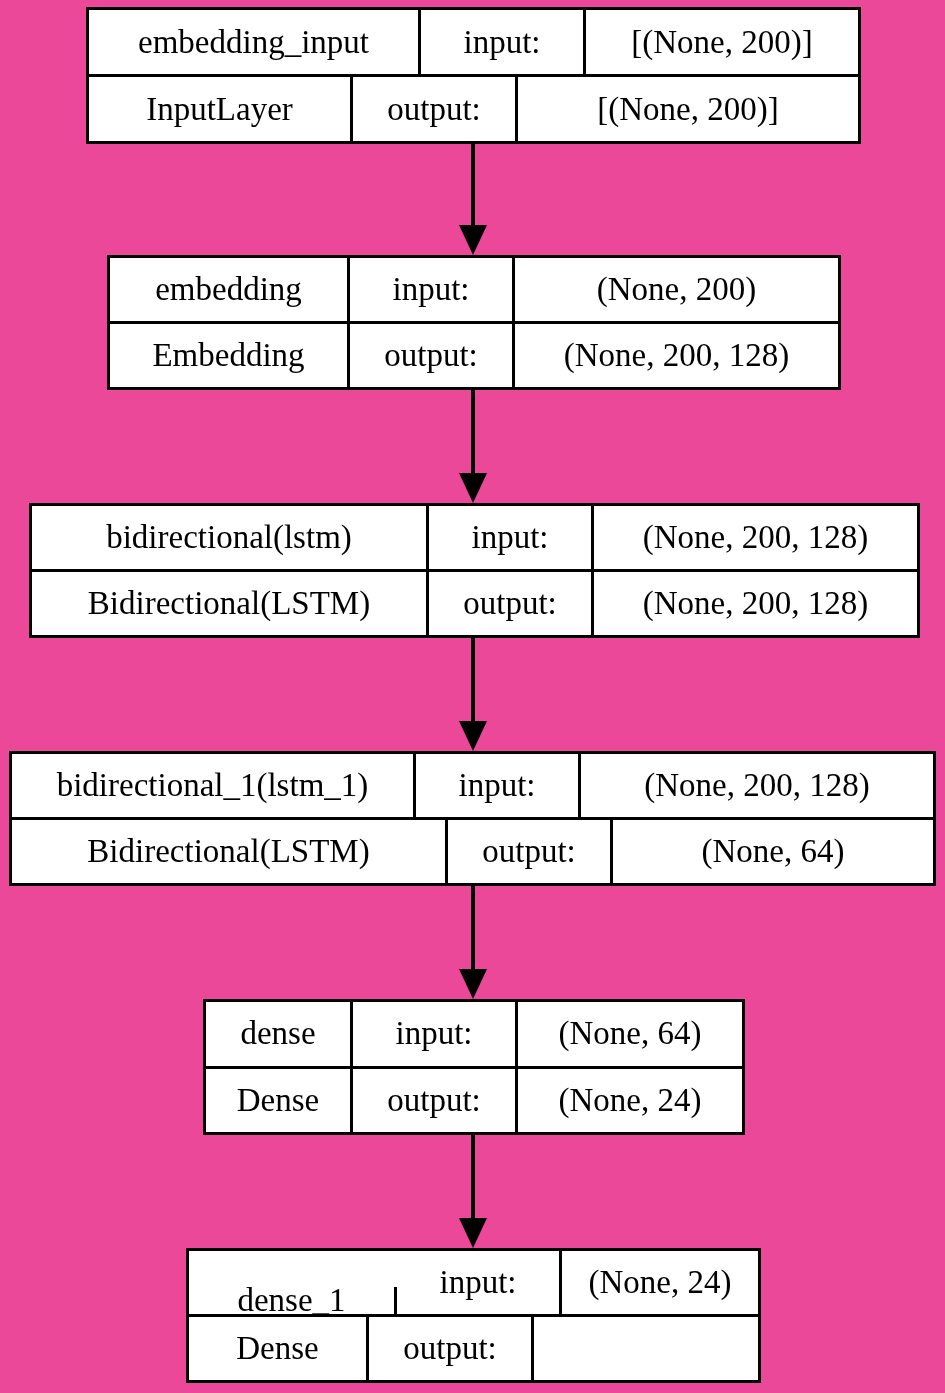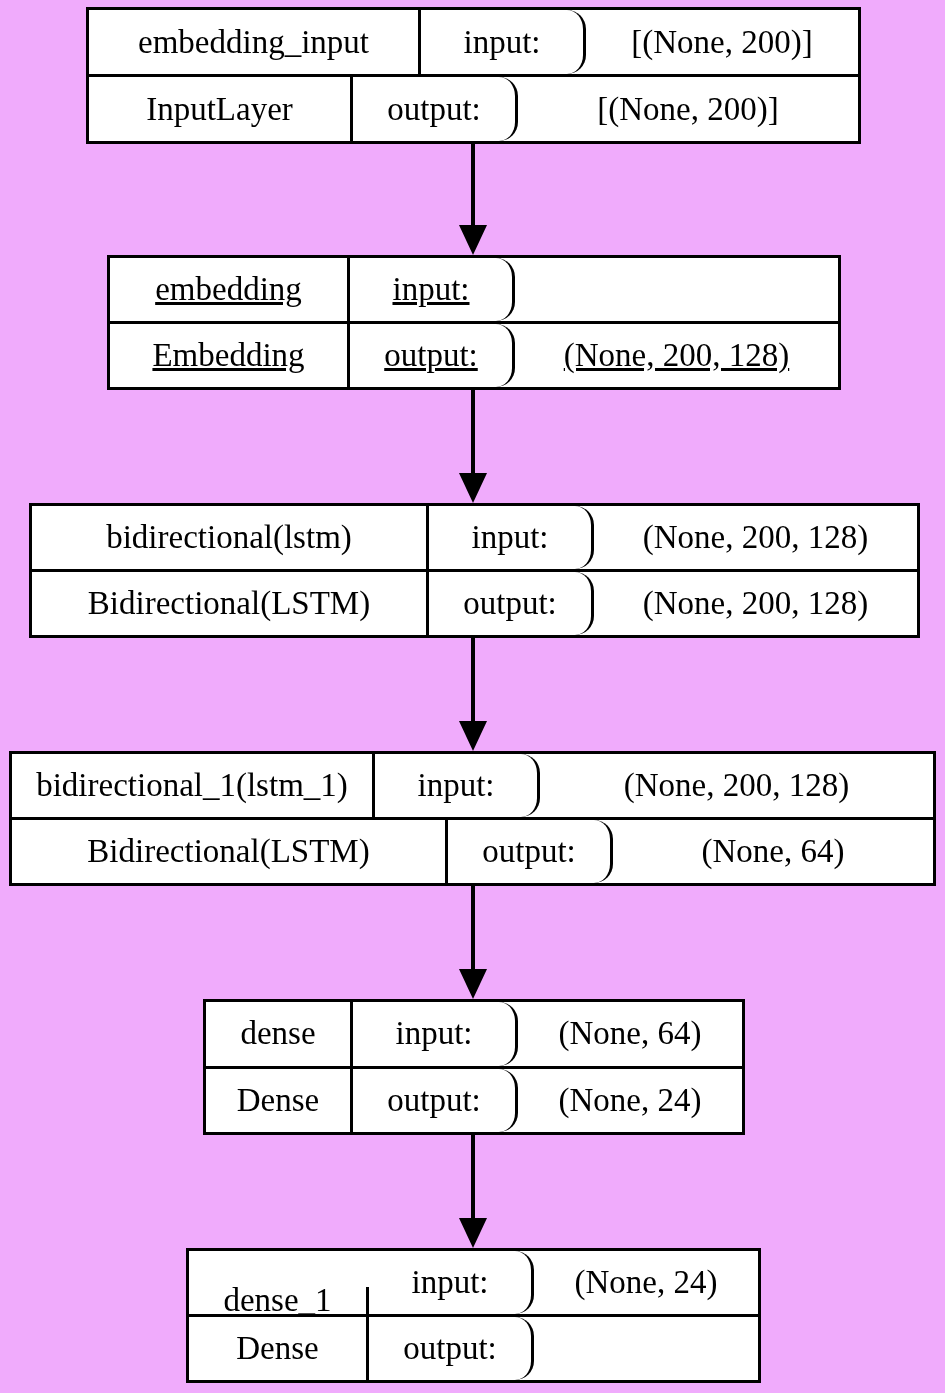--- a/index.html
+++ b/index.html
@@ -5,21 +5,21 @@
 <style>
   html, body {
     margin: 0;
     padding: 0;
     background: #ffffff;
   }
   #canvas {
     position: relative;
     width: 945px;
     height: 1393px;
-    background: #f0abfc;
+    background: #ec4899;
     overflow: hidden;
     font-family: "Liberation Serif", "DejaVu Serif", serif;
   }
 
   
   .node {
     position: absolute;
     box-sizing: border-box;
     border: 3px solid #000000;
     background: #ffffff;
@@ -41,21 +41,21 @@
     justify-content: center;
     box-sizing: border-box;
     color: #000000;
     font-size: 33px;
     line-height: 1;
     white-space: nowrap;
     overflow: hidden;
     padding: 0 6px;
   }
   .cell.c-name  { border-right: 3px solid #000000; }
-  .cell.c-label { border-right: 3px solid #000000; border-radius: 19px; }
+  .cell.c-label { border-right: 3px solid #000000; }
   .cell.c-shape { }
 
   
   .edge {
     position: absolute;
     pointer-events: none;
   }
   .edge .shaft {
     position: absolute;
     left: 50%;
@@ -92,24 +92,25 @@
       <div class="cell c-label" style="width:165px;">output:</div>
       <div class="cell c-shape" style="flex:1;">[(None, 200)]</div>
     </div>
   </div>
 
   <div class="edge" style="left:443px; top:144px; width:60px; height:111px;">
     <div class="shaft" style="height:81px;"></div>
     <div class="head"></div>
   </div>
 
-  <div class="node" style="left:107px; top:255px; width:734px; height:135px;text-decoration:underline;">
+  <div class="node" style="left:107px; top:255px; width:734px; height:135px;">
     <div class="node-row row-top">
       <div class="cell c-name" style="width:240px;">embedding</div>
       <div class="cell c-label" style="width:165px;">input:</div>
+      <div class="cell c-shape" style="flex:1;">(None, 200)</div>
     </div>
     <div class="node-row">
       <div class="cell c-name" style="width:240px;">Embedding</div>
       <div class="cell c-label" style="width:165px;">output:</div>
       <div class="cell c-shape" style="flex:1;">(None, 200, 128)</div>
     </div>
   </div>
 
   <div class="edge" style="left:443px; top:390px; width:60px; height:113px;">
     <div class="shaft" style="height:83px;"></div>
@@ -129,21 +130,21 @@
     </div>
   </div>
 
   <div class="edge" style="left:443px; top:638px; width:60px; height:113px;">
     <div class="shaft" style="height:83px;"></div>
     <div class="head"></div>
   </div>
 
   <div class="node" style="left:9px; top:751px; width:927px; height:135px;">
     <div class="node-row row-top">
-      <div class="cell c-name" style="width:363px;">bidirectional_1(lstm_1)</div>
+      <div class="cell c-name" style="width:404px;">bidirectional_1(lstm_1)</div>
       <div class="cell c-label" style="width:165px;">input:</div>
       <div class="cell c-shape" style="flex:1;">(None, 200, 128)</div>
     </div>
     <div class="node-row">
       <div class="cell c-name" style="width:436px;">Bidirectional(LSTM)</div>
       <div class="cell c-label" style="width:165px;">output:</div>
       <div class="cell c-shape" style="flex:1;">(None, 64)</div>
     </div>
   </div>
 
@@ -165,21 +166,21 @@
     </div>
   </div>
 
   <div class="edge" style="left:443px; top:1135px; width:60px; height:113px;">
     <div class="shaft" style="height:83px;"></div>
     <div class="head"></div>
   </div>
 
   <div class="node" style="left:186px; top:1248px; width:575px; height:135px;">
     <div class="node-row row-top">
-      <div class="cell c-name" style="width:180px;margin-top:36px;">dense_1</div>
+      <div class="cell c-name" style="width:208px;margin-top:36px;">dense_1</div>
       <div class="cell c-label" style="width:165px;">input:</div>
       <div class="cell c-shape" style="flex:1;">(None, 24)</div>
     </div>
     <div class="node-row">
       <div class="cell c-name" style="width:180px;">Dense</div>
       <div class="cell c-label" style="width:165px;">output:</div>
     </div>
   </div>
 
 </div>

